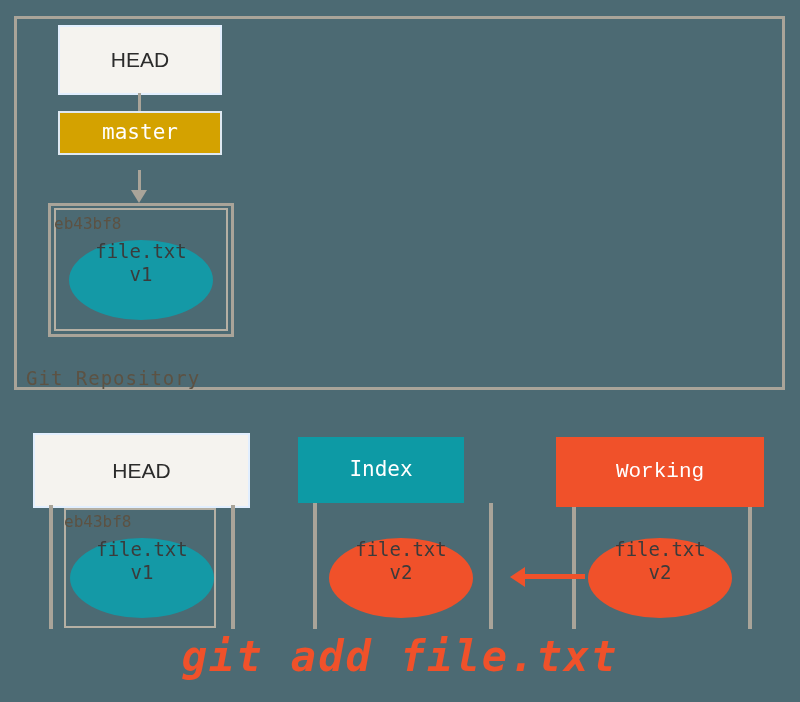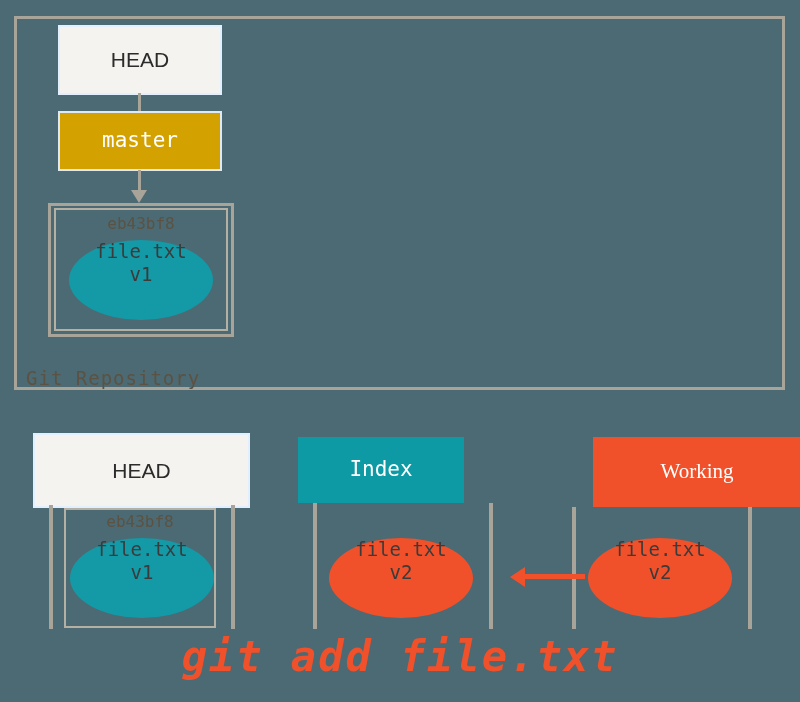--- a/index.html
+++ b/index.html
@@ -70,44 +70,42 @@
   }
   .hbox.index {
     background: #0d9aa5;
     color: #ffffff;
     font-family: "DejaVu Sans Mono", monospace;
     font-size: 21px;
   }
   .hbox.workdir {
     background: #f0512a;
     color: #ffffff;
-    font-family: Liberation Serif, serif;
-    font-size: 21px;
-    margin-left: 37px;
+    font-family: Liberation Mono, monospace;
+    font-size: 21px;
   }
 
   
   .cluster {
     position: absolute;
     box-sizing: border-box;
     border: 3px solid #a9a499;
     background: transparent;
   }
   .cluster.inner {
     border: 2px solid #b5b0a4;
   }
 
   
   .commit-label {
     position: absolute;
     font-family: "DejaVu Sans Mono", monospace;
     font-size: 16px;
     color: #5c5243;
     white-space: nowrap;
-    text-align: center;
   }
 
   
   .ellipse {
     position: absolute;
     box-sizing: border-box;
     border-radius: 50%;
     display: flex;
     flex-direction: column;
     align-items: center;
@@ -178,21 +176,21 @@
 
   <div class="repo-container"></div>
   <div class="repo-label">Git Repository</div>
 
   <div class="hbox head" style="left:58px; top:25px; width:164px; height:70px;">
     <span>HEAD</span>
   </div>
 
   <div class="vline" style="left:138px; top:93px; height:24px;"></div>
 
-  <div class="hbox master" style="left:58px; top:111px; width:164px; height:60px;text-align:right;">
+  <div class="hbox master" style="left:58px; top:111px; width:164px; height:44px;text-align:right;">
     <span>master</span>
   </div>
 
   <div class="vline" style="left:138px; top:170px; height:24px;"></div>
   <div class="arrow-down" style="left:131px; top:190px;"></div>
 
   <div class="cluster" style="left:48px; top:203px; width:186px; height:134px;"></div>
   <div class="cluster inner" style="left:54px; top:208px; width:174px; height:123px;"></div>
   <div class="commit-label" style="left:54px; top:214px; width:174px;">eb43bf8</div>
   <div class="ellipse teal" style="left:69px; top:240px; width:144px; height:80px;">

